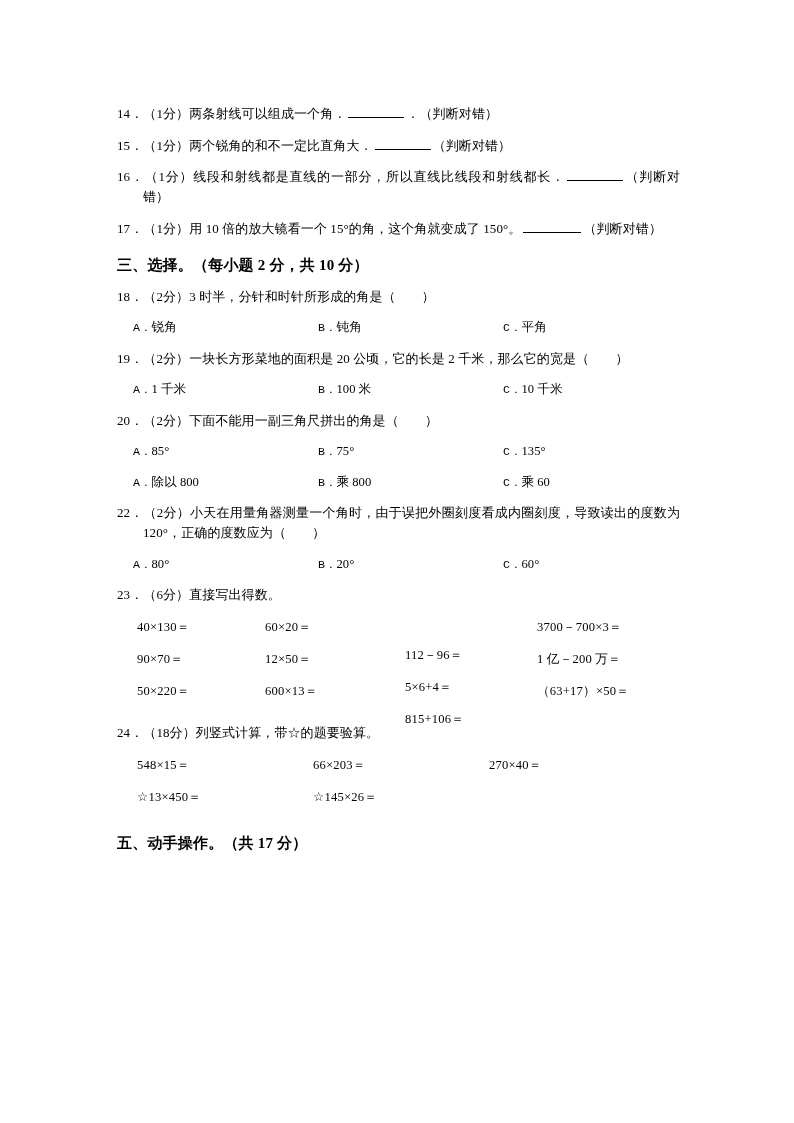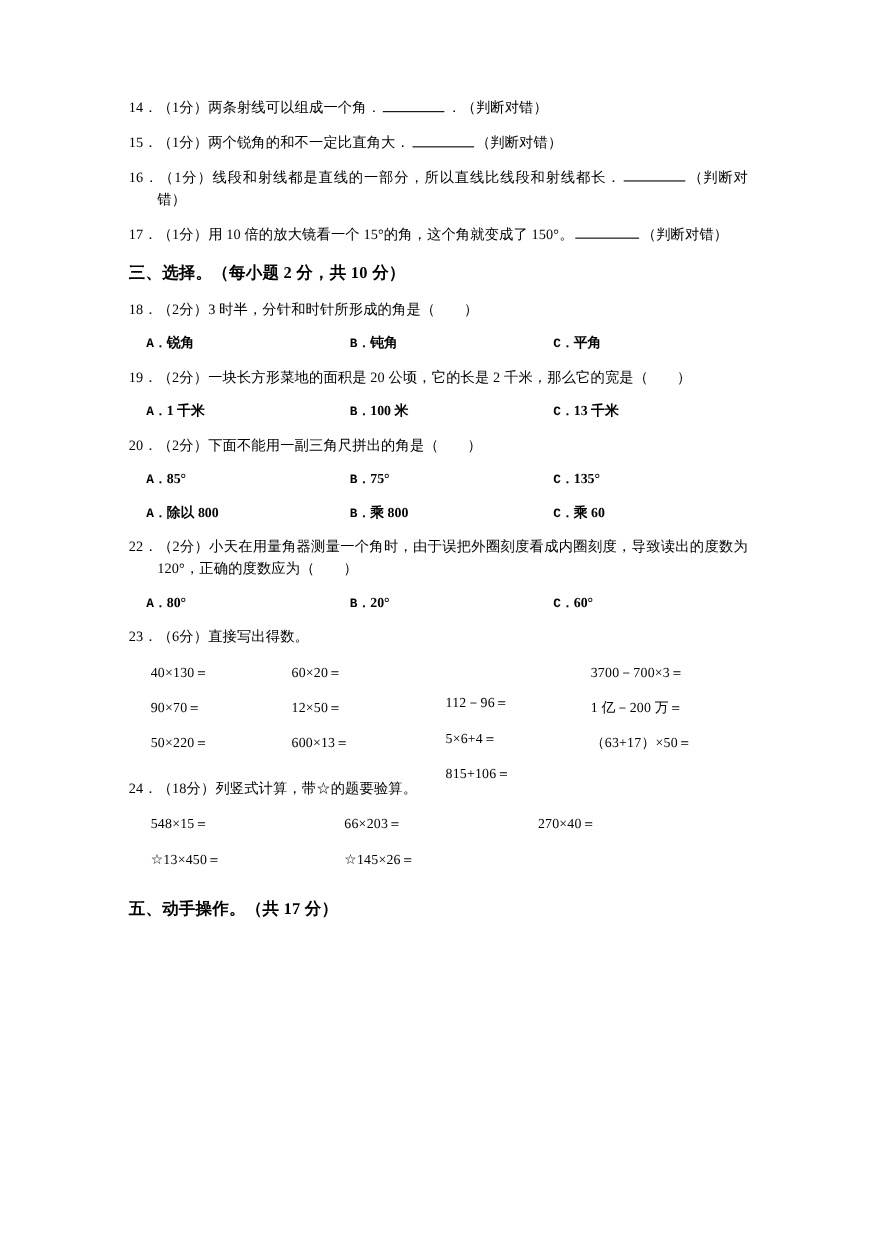--- a/index.html
+++ b/index.html
@@ -10,21 +10,21 @@
   body {
     width: 794px;
     height: 1123px;
     position: relative;
     font-family: "Liberation Serif", "DejaVu Serif", serif;
     color: #000000;
     -webkit-font-smoothing: none;
   }
   .page {
     position: absolute;
-    left: 0; top: 0;
+    left: 0; top: 16px;
     width: 794px;
     height: 838px;
     overflow: hidden;
   }
   .content {
     position: absolute;
     left: 117px;
     top: 88px;
     width: 563px;
   }
@@ -70,21 +70,20 @@
 
   
   .opts {
     display: block;
     position: relative;
     height: 20px;
     font-size: 12.6px;
     line-height: 20px;
     margin-bottom: 11.5px;
     margin-top: -1px;
-    font-weight: bold;
   }
   .opts .opt {
     position: absolute;
     top: 0;
     white-space: nowrap;
   }
   .opts .opt.a { left: 16px; }
   .opts .opt.b { left: 201px; }
   .opts .opt.c { left: 386px; }
   .opt .lab { font-family: "Liberation Mono", "DejaVu Sans Mono", monospace; font-size: 11.6px; }
@@ -158,21 +157,21 @@
       <span class="opt b"><span class="lab">B．</span><span>钝角</span></span>
       <span class="opt c"><span class="lab">C．</span><span>平角</span></span>
     </div>
 
     <div class="q wrap">
       <span class="num">19．</span><span>（2分）</span><span>一块长方形菜地的面积是 20 公顷，它的长是 2 千米，那么它的宽是（　　）</span>
     </div>
     <div class="opts">
       <span class="opt a"><span class="lab">A．</span><span>1 千米</span></span>
       <span class="opt b"><span class="lab">B．</span><span>100 米</span></span>
-      <span class="opt c"><span class="lab">C．</span><span>13 千米</span></span>
+      <span class="opt c"><span class="lab">C．</span><span>10 千米</span></span>
     </div>
 
     <div class="q wrap">
       <span class="num">20．</span><span>（2分）</span><span>下面不能用一副三角尺拼出的角是（　　）</span>
     </div>
     <div class="opts">
       <span class="opt a"><span class="lab">A．</span><span>85°</span></span>
       <span class="opt b"><span class="lab">B．</span><span>75°</span></span>
       <span class="opt c"><span class="lab">C．</span><span>135°</span></span>
     </div>

